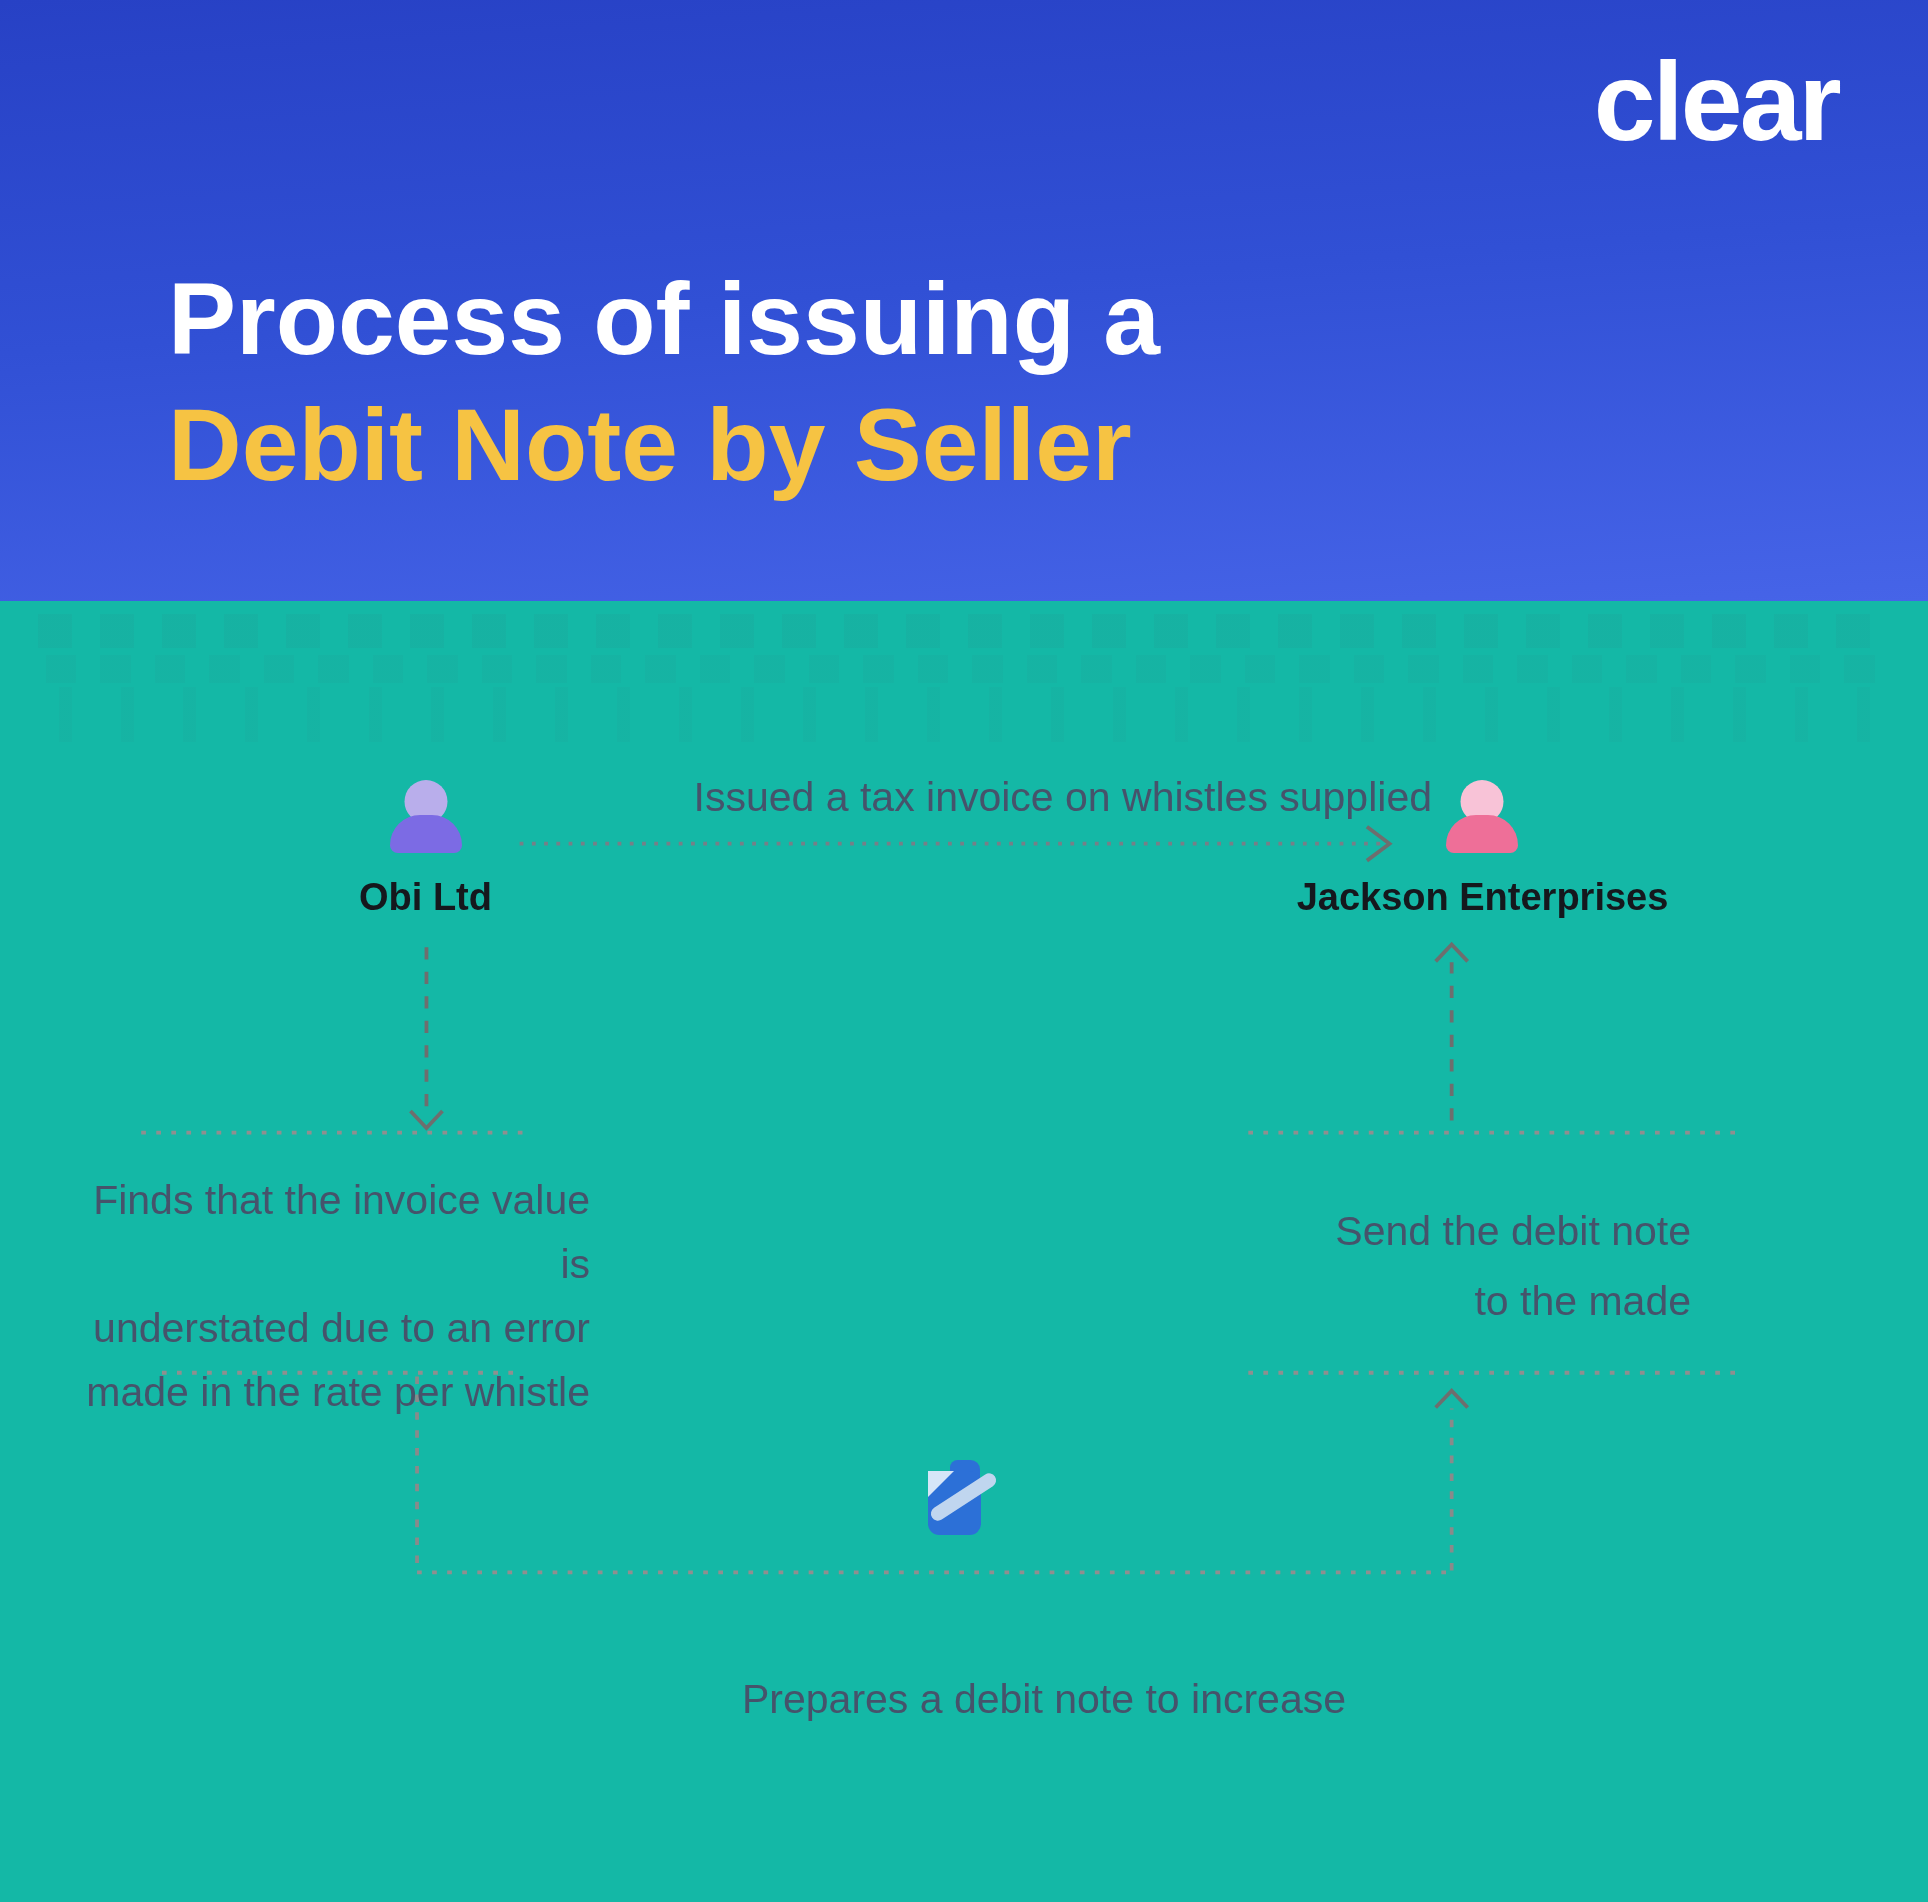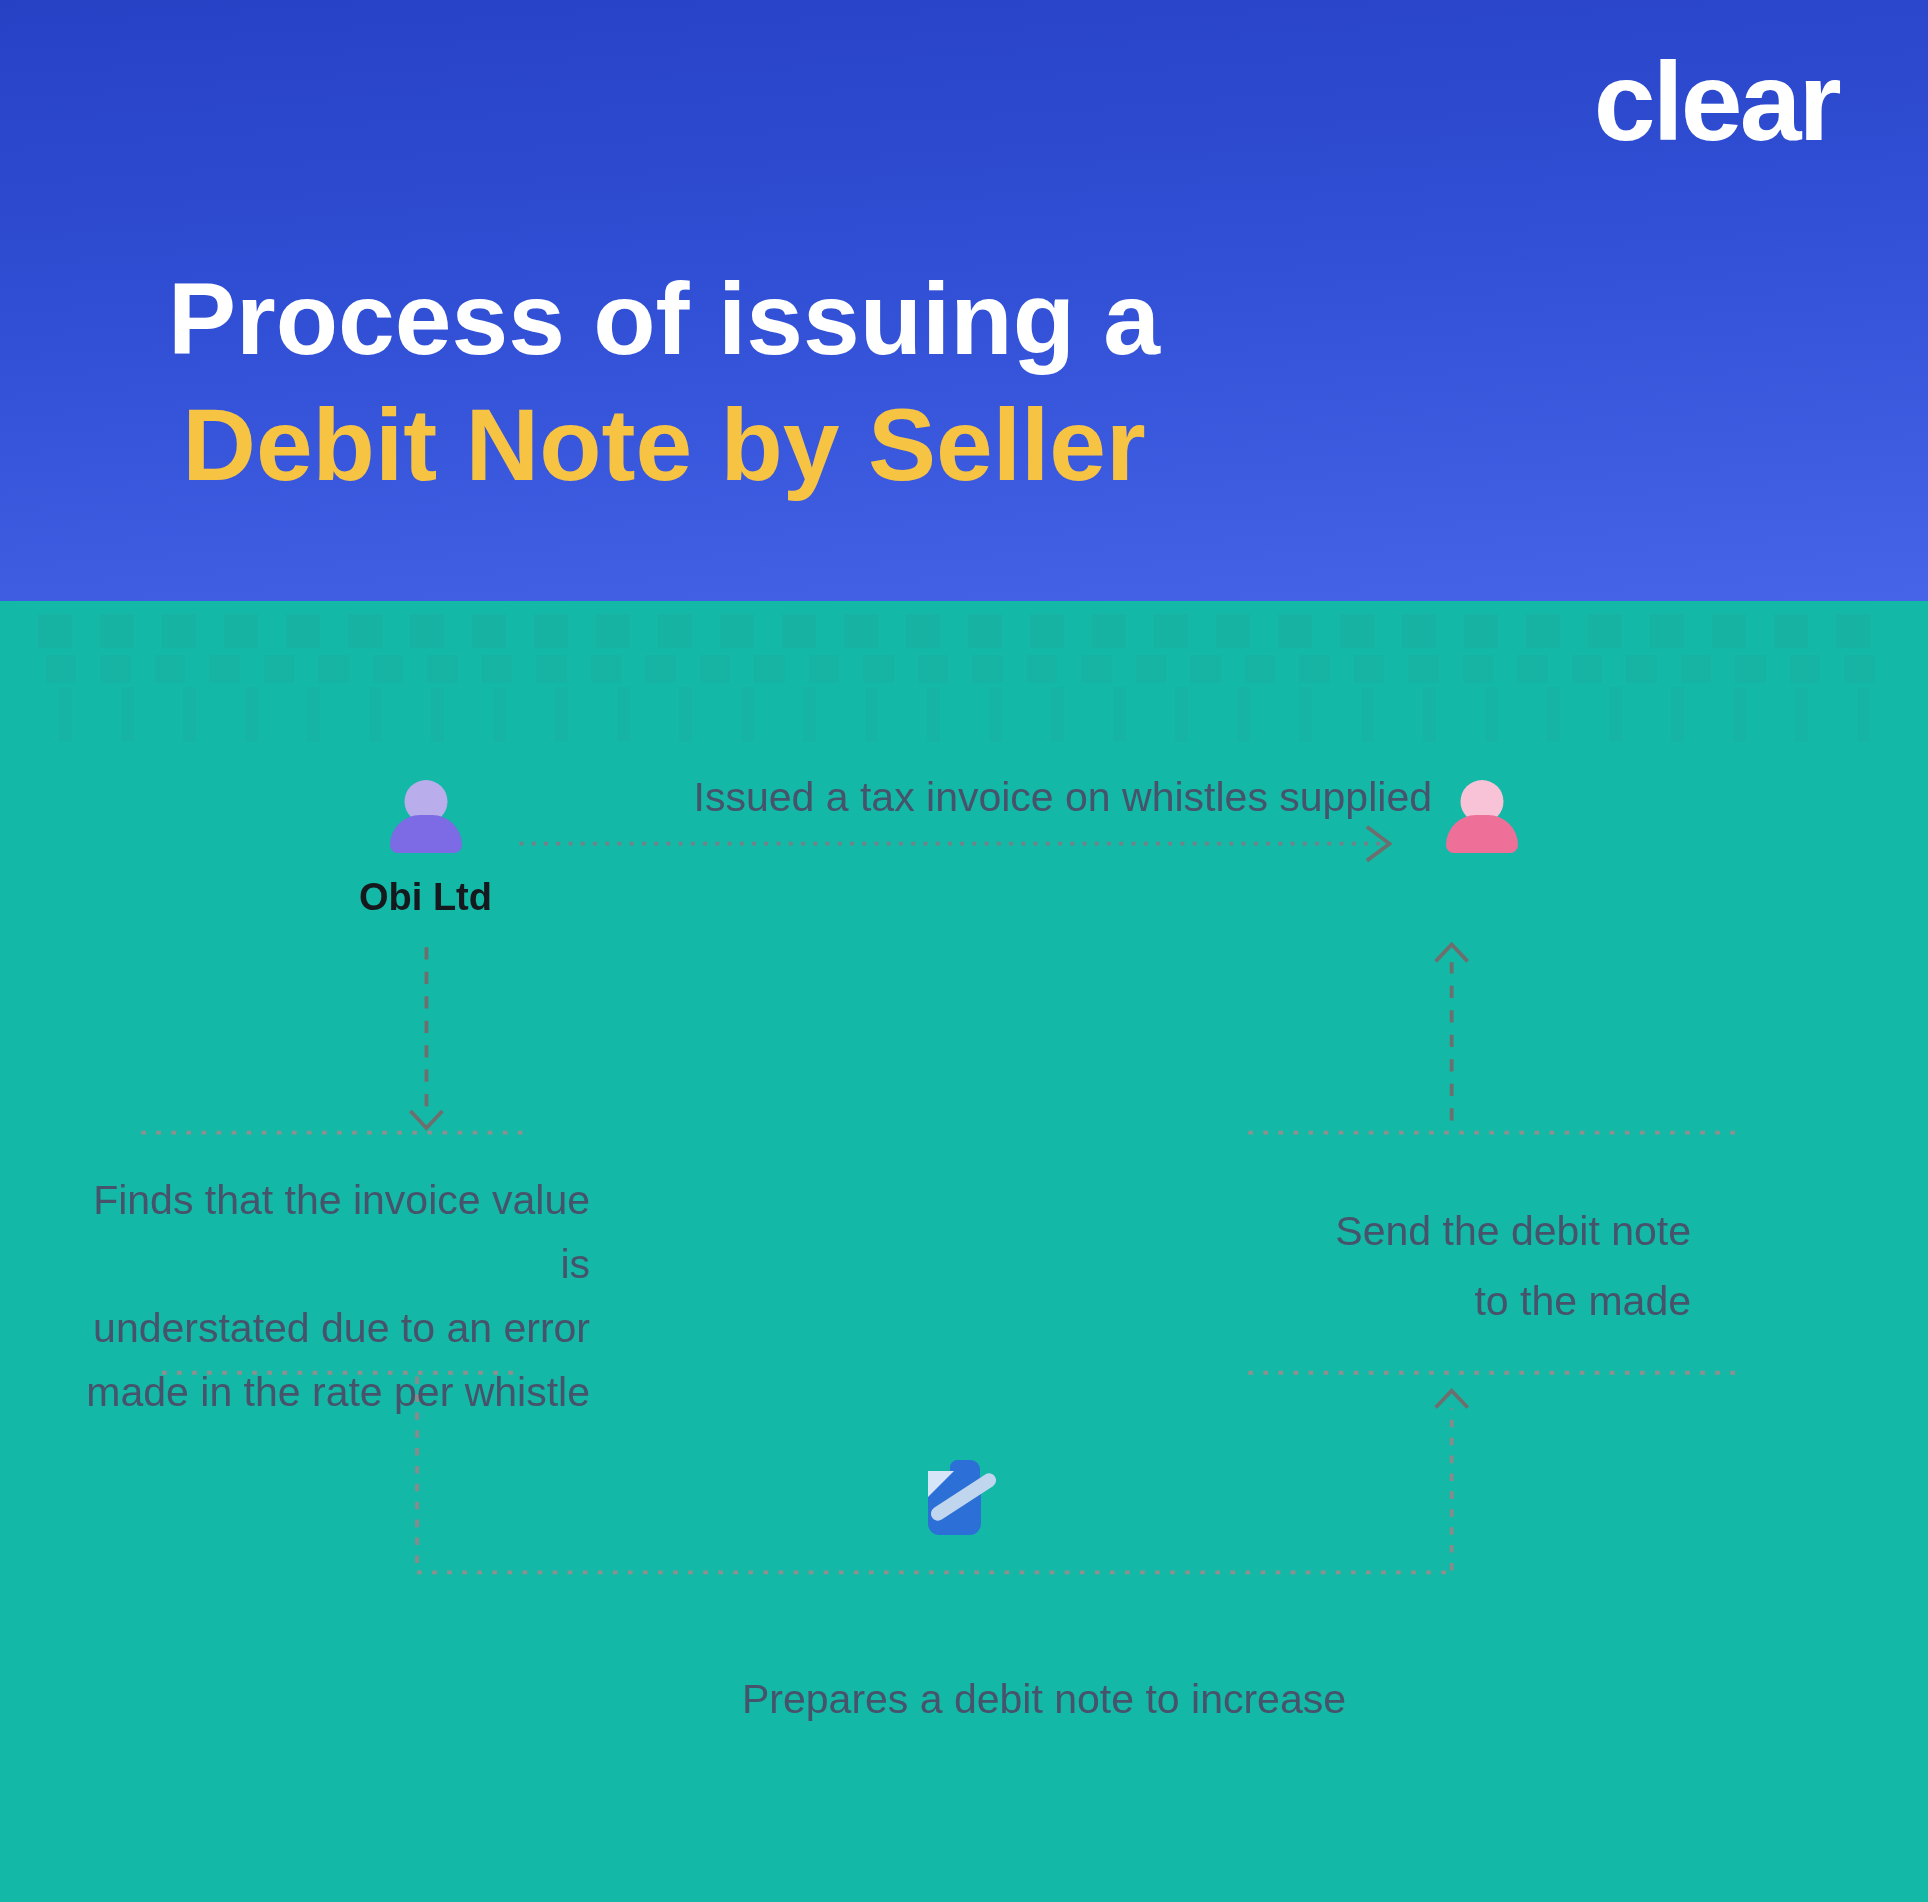--- a/index.html
+++ b/index.html
@@ -13,21 +13,21 @@
   .header {
     position:absolute; left:0; top:0; width:1928px; height:601px;
     background:linear-gradient(176deg,#2741c5 0%,#3150d5 48%,#4664e8 100%);
   }
   .logo {
     position:absolute; top:38px; right:89px;
     color:#ffffff; font-size:111px; font-weight:700; letter-spacing:-2.8px;
   }
   .title { position:absolute; left:168px; top:256px; font-weight:700; font-size:102px; line-height:1.24; }
   .title-line1 { color:#ffffff; }
-  .title-line2 { color:#f6c343;text-align:center; }
+  .title-line2 { color:#f6c343; }
 
   
   .watermark { position:absolute; left:38px; right:38px; pointer-events:none; }
   .wm-a { top:614px; height:34px;
     background:repeating-linear-gradient(90deg, rgba(70,70,95,0.05) 0 34px, transparent 34px 62px); }
   .wm-b { top:655px; height:28px;
     background:repeating-linear-gradient(90deg, rgba(70,70,95,0.04) 7.5px 38px, transparent 38px 62px); }
   .wm-c { top:687px; height:55px;
     background:repeating-linear-gradient(90deg, transparent 0 21px, rgba(70,70,95,0.035) 21px 34px, transparent 34px 62px); }
 
@@ -117,20 +117,21 @@
   <div class="person seller-icon">
     <div class="head"></div>
     <div class="torso"></div>
   </div>
   <div class="entity-label seller-label">Obi Ltd</div>
 
   <div class="person buyer-icon">
     <div class="head"></div>
     <div class="torso"></div>
   </div>
+  <div class="entity-label buyer-label">Jackson Enterprises</div>
 
   <div class="step-label invoice-label">Issued a tax invoice on whistles supplied</div>
 
   <div class="step-label find-error-label">
     <div>Finds that the invoice value is</div>
     <div>understated due to an error</div>
     <div>made in the rate per whistle</div>
   </div>
 
   <div class="note-icon">

